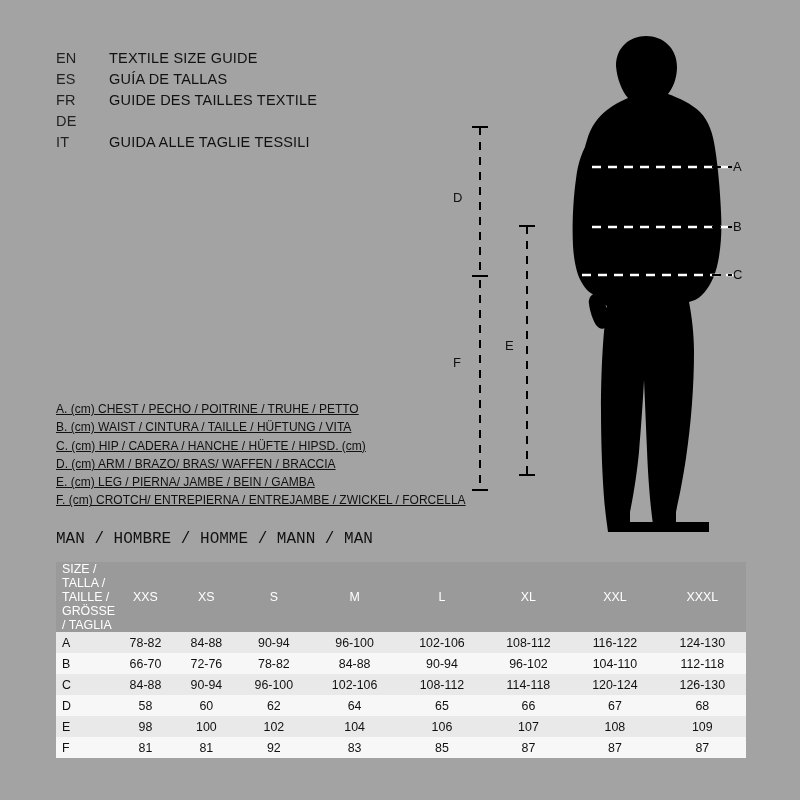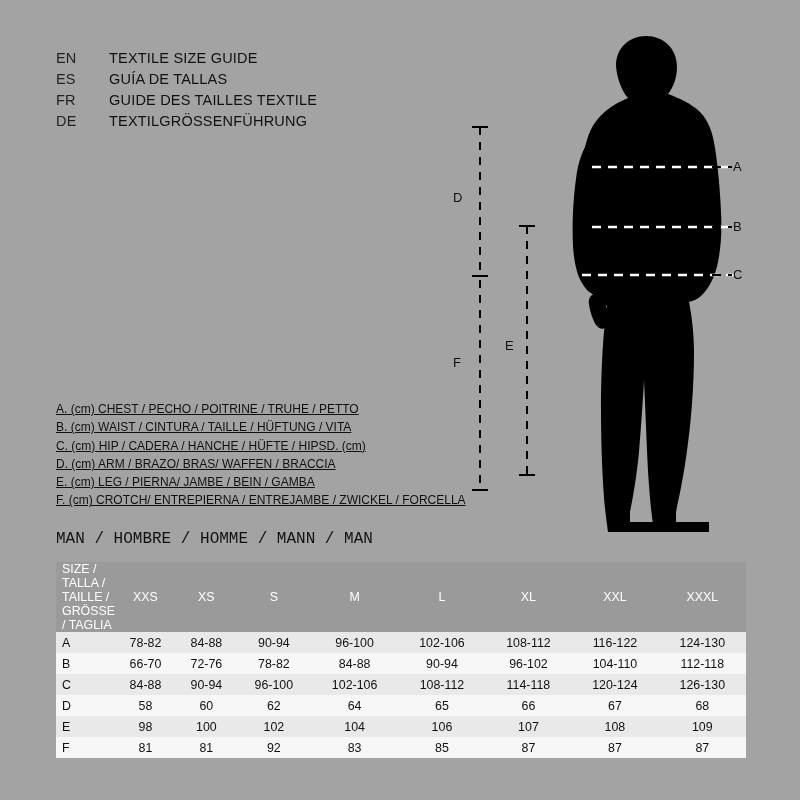--- a/index.html
+++ b/index.html
@@ -125,21 +125,24 @@
     <div class="title-row">
       <span class="title-lang">ES</span>
       <span class="title-text">GUÍA DE TALLAS</span>
     </div>
     <div class="title-row">
       <span class="title-lang">FR</span>
       <span class="title-text">GUIDE DES TAILLES TEXTILE</span>
     </div>
     <div class="title-row">
       <span class="title-lang">DE</span>
-      <span class="title-text">TEXTILGRÖSSENFÜHRUNG</span>
+    </div>
+    <div class="title-row">
+      <span class="title-lang">IT</span>
+      <span class="title-text">GUIDA ALLE TAGLIE TESSILI</span>
     </div>
   </div>
 
   <div class="legend">
     <div class="legend-row">A. (cm) CHEST / PECHO / POITRINE / TRUHE / PETTO</div>
     <div class="legend-row">B. (cm) WAIST / CINTURA / TAILLE / HÜFTUNG / VITA</div>
     <div class="legend-row">C. (cm) HIP / CADERA / HANCHE / HÜFTE / HIPSD. (cm)</div>
     <div class="legend-row">D. (cm) ARM / BRAZO/ BRAS/ WAFFEN / BRACCIA</div>
     <div class="legend-row">E. (cm) LEG / PIERNA/ JAMBE / BEIN / GAMBA</div>
     <div class="legend-row">F. (cm) CROTCH/ ENTREPIERNA / ENTREJAMBE / ZWICKEL / FORCELLA</div>

